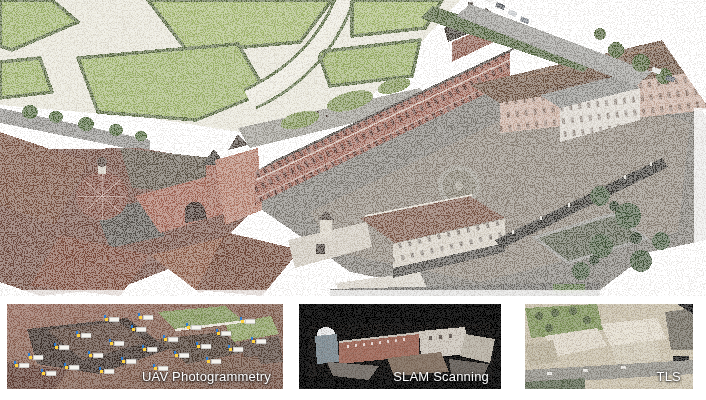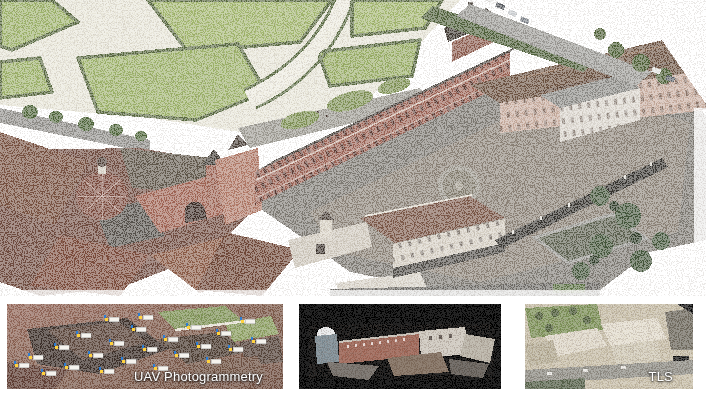--- a/index.html
+++ b/index.html
@@ -4,21 +4,21 @@
 <style>
   html,body{margin:0;padding:0;background:#fff;}
   #stage{position:relative;width:706px;height:400px;background:#ffffff;overflow:hidden;
          font-family:"Liberation Sans",sans-serif;}
   #main-view{position:absolute;left:0;top:0;width:706px;height:296px;}
   .panel{position:absolute;top:304px;height:85px;overflow:hidden;}
   #panel-uav{left:7px;width:276px;}
   #panel-slam{left:299px;width:202px;background:#000;}
   #panel-tls{left:525px;width:168px;background:#7f1d1d;}
   .panel svg{display:block;}
-  .panel-label{position:absolute;right:20px;bottom:5px;color:#fff;font-size:13px;
+  .panel-label{position:absolute;right:12px;bottom:5px;color:#fff;font-size:13px;
                letter-spacing:.2px;
                text-shadow:0 0 3px rgba(0,0,0,.85),0 1px 2px rgba(0,0,0,.7);}
   svg{shape-rendering:crispEdges;}
 </style>
 </head>
 <body>
 
 <div id="stage">
 
   <svg id="main-view" viewBox="0 0 706 296" width="706" height="296">
@@ -276,20 +276,21 @@
           <rect x="88" y="36" width="2" height="3"></rect>
         <rect x="96" y="35" width="2" height="3"></rect>
           <rect x="104" y="34" width="2" height="3"></rect>
         <rect x="130" y="32" width="2.5" height="4" fill="rgba(60,50,45,0.8)"></rect>
         <rect x="140" y="31" width="2.5" height="4" fill="rgba(60,50,45,0.8)"></rect>
         <rect x="150" y="30" width="2.5" height="4" fill="rgba(60,50,45,0.8)"></rect>
       </g>
       <rect x="0" y="0" width="202" height="85" filter="url(#saltW)" opacity="0.14"></rect>
       <rect x="10" y="20" width="185" height="55" filter="url(#saltB)" opacity="0.25"></rect>
     </svg>
+    <span class="panel-label">SLAM Scanning</span>
   </div>
 
   <div class="panel" id="panel-tls">
     <svg viewBox="0 0 168 85" width="168" height="85">
       <rect width="168" height="85" fill="#c6bda6"></rect>
       <polygon points="0,4 72,0 78,26 6,34" fill="#7a8f55"></polygon>
       <g fill="#4c5c38">
         <circle cx="14" cy="12" r="4"></circle>
           <circle cx="30" cy="9" r="4"></circle>
           <circle cx="48" cy="7" r="4"></circle>

